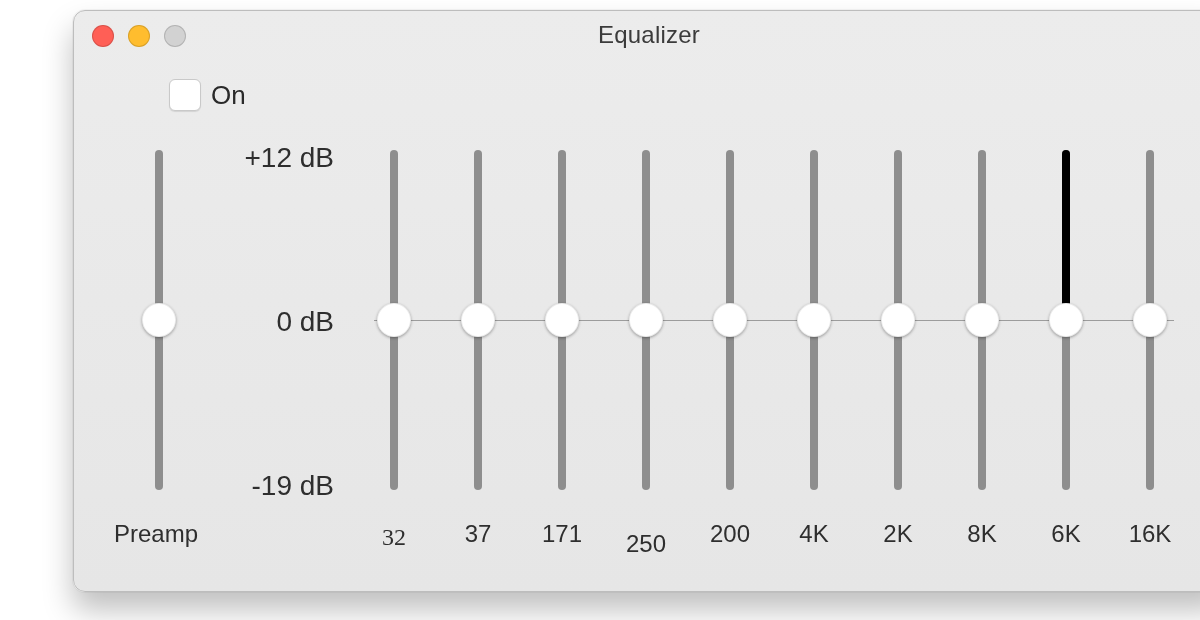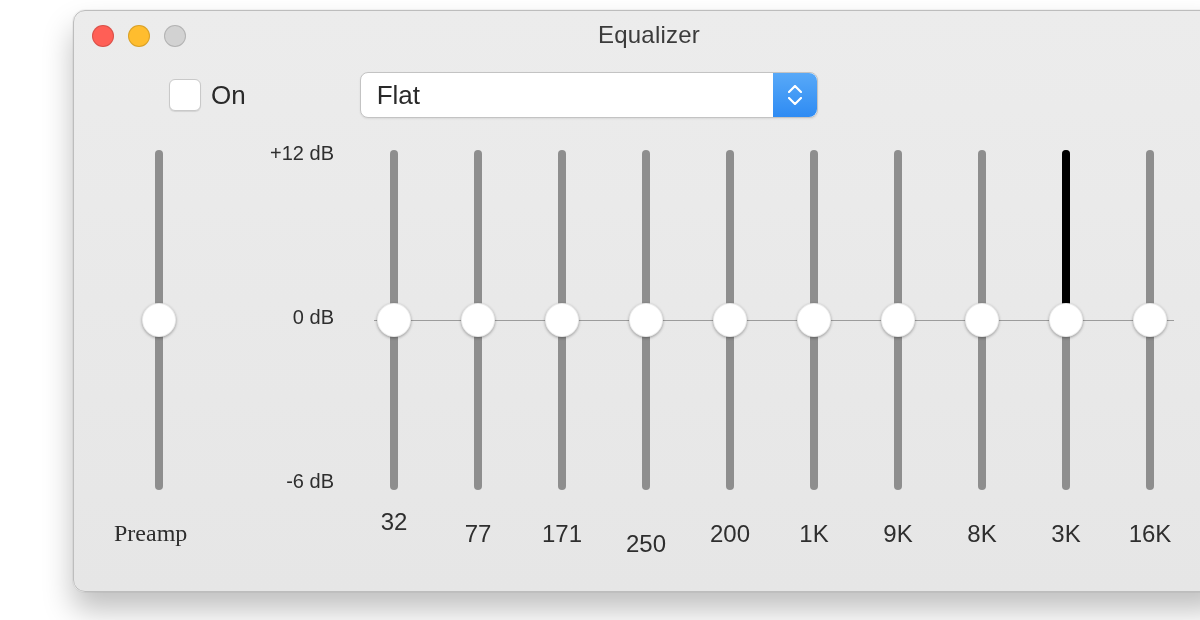--- a/index.html
+++ b/index.html
@@ -147,21 +147,21 @@
   .midline {
     position: absolute;
     left: 300px;
     right: 50px;
     height: 1px;
     background: #9c9c9c;
   }
 
   .scale-label {
     position: absolute;
-    font-size: 20px;
+    font-size: 28px;
     color: #2e2e2e;
     text-align: right;
     width: 100px;
   }
 
   .band-label {
     position: absolute;
     font-size: 24px;
     color: #2e2e2e;
     width: 60px;
@@ -188,94 +188,79 @@
     </div>
     <div class="title">Equalizer</div>
   </div>
 
   <div class="toprow">
     <div class="on-wrap">
       <div class="checkbox"></div>
       <span class="on-label">On</span>
     </div>
 
-    <div class="preset">
-      <span class="value">Flat</span>
-      <div class="stepper">
-        <span>
-          <svg width="14" height="8" viewBox="0 0 14 8">
-              <path d="M1 7 L7 1 L13 7" stroke="#fff" stroke-width="2.2" fill="none" stroke-linecap="round" stroke-linejoin="round"></path>
-            </svg>
-        </span>
-        <span>
-          <svg width="14" height="8" viewBox="0 0 14 8">
-              <path d="M1 1 L7 7 L13 1" stroke="#fff" stroke-width="2.2" fill="none" stroke-linecap="round" stroke-linejoin="round"></path>
-            </svg>
-        </span>
-      </div>
-    </div>
   </div>
 
   <div class="eq-area" id="eq-area">
 
   <div class="midline" style="top: 190px;"></div>
       <div class="scale-label" style="left: 160px; top: 12px;">+12 dB</div>
       <div class="scale-label" style="left: 160px; top: 176px;">0 dB</div>
-      <div class="scale-label" style="left: 160px; top: 340px;">-6 dB</div>
+      <div class="scale-label" style="left: 160px; top: 340px;">-19 dB</div>
       <div class="slider" style="left: 65px; top: 0px; height: 390px;">
         <div class="track" style="top: 20px; height: 340px;"></div>
         <div class="thumb" style="top: 190px;"></div>
       </div>
-      <div class="preamp-label" style="left: 40px; top: 390px; font-family: Liberation Serif, serif;">Preamp</div>
+      <div class="preamp-label" style="left: 40px; top: 390px;">Preamp</div>
       <div class="slider" style="left: 300px; top: 0px; height: 390px;">
         <div class="track" style="top: 20px; height: 340px;"></div>
         <div class="thumb" style="top: 190px;"></div>
       </div>
-      <div class="band-label" style="left: 320px; top: 378px;">32</div>
+      <div class="band-label" style="left: 320px; top: 394px; font-family: Liberation Serif, serif;">32</div>
       <div class="slider" style="left: 384px; top: 0px; height: 390px;">
         <div class="track" style="top: 20px; height: 340px;"></div>
         <div class="thumb" style="top: 190px;"></div>
       </div>
-      <div class="band-label" style="left: 404px; top: 390px;">77</div>
+      <div class="band-label" style="left: 404px; top: 390px;">37</div>
       <div class="slider" style="left: 468px; top: 0px; height: 390px;">
         <div class="track" style="top: 20px; height: 340px;"></div>
         <div class="thumb" style="top: 190px;"></div>
       </div>
       <div class="band-label" style="left: 488px; top: 390px;">171</div>
       <div class="slider" style="left: 552px; top: 0px; height: 390px;">
         <div class="track" style="top: 20px; height: 340px;"></div>
         <div class="thumb" style="top: 190px;"></div>
       </div>
       <div class="band-label" style="left: 572px; top: 400px;">250</div>
       <div class="slider" style="left: 636px; top: 0px; height: 390px;">
         <div class="track" style="top: 20px; height: 340px;"></div>
         <div class="thumb" style="top: 190px;"></div>
       </div>
       <div class="band-label" style="left: 656px; top: 390px;">200</div>
       <div class="slider" style="left: 720px; top: 0px; height: 390px;">
         <div class="track" style="top: 20px; height: 340px;"></div>
         <div class="thumb" style="top: 190px;"></div>
       </div>
-      <div class="band-label" style="left: 740px; top: 390px;">1K</div>
+      <div class="band-label" style="left: 740px; top: 390px;">4K</div>
       <div class="slider" style="left: 804px; top: 0px; height: 390px;">
         <div class="track" style="top: 20px; height: 340px;"></div>
         <div class="thumb" style="top: 190px;"></div>
       </div>
-      <div class="band-label" style="left: 824px; top: 390px;">9K</div>
+      <div class="band-label" style="left: 824px; top: 390px;">2K</div>
       <div class="slider" style="left: 888px; top: 0px; height: 390px;">
         <div class="track" style="top: 20px; height: 340px;"></div>
         <div class="thumb" style="top: 190px;"></div>
       </div>
       <div class="band-label" style="left: 908px; top: 390px;">8K</div>
       <div class="slider" style="left: 972px; top: 0px; height: 390px;">
         <div class="track" style="top: 20px; height: 340px;"></div>
         <div class="fill" style="top: 20px; height: 170px;"></div>
         <div class="thumb" style="top: 190px;"></div>
       </div>
-      <div class="band-label" style="left: 992px; top: 390px;">3K</div>
+      <div class="band-label" style="left: 992px; top: 390px;">6K</div>
       <div class="slider" style="left: 1056px; top: 0px; height: 390px;">
         <div class="track" style="top: 20px; height: 340px;"></div>
         <div class="thumb" style="top: 190px;"></div>
       </div>
       <div class="band-label" style="left: 1076px; top: 390px;">16K</div>
     </div>
 
 </div>
 
 </body></html>

